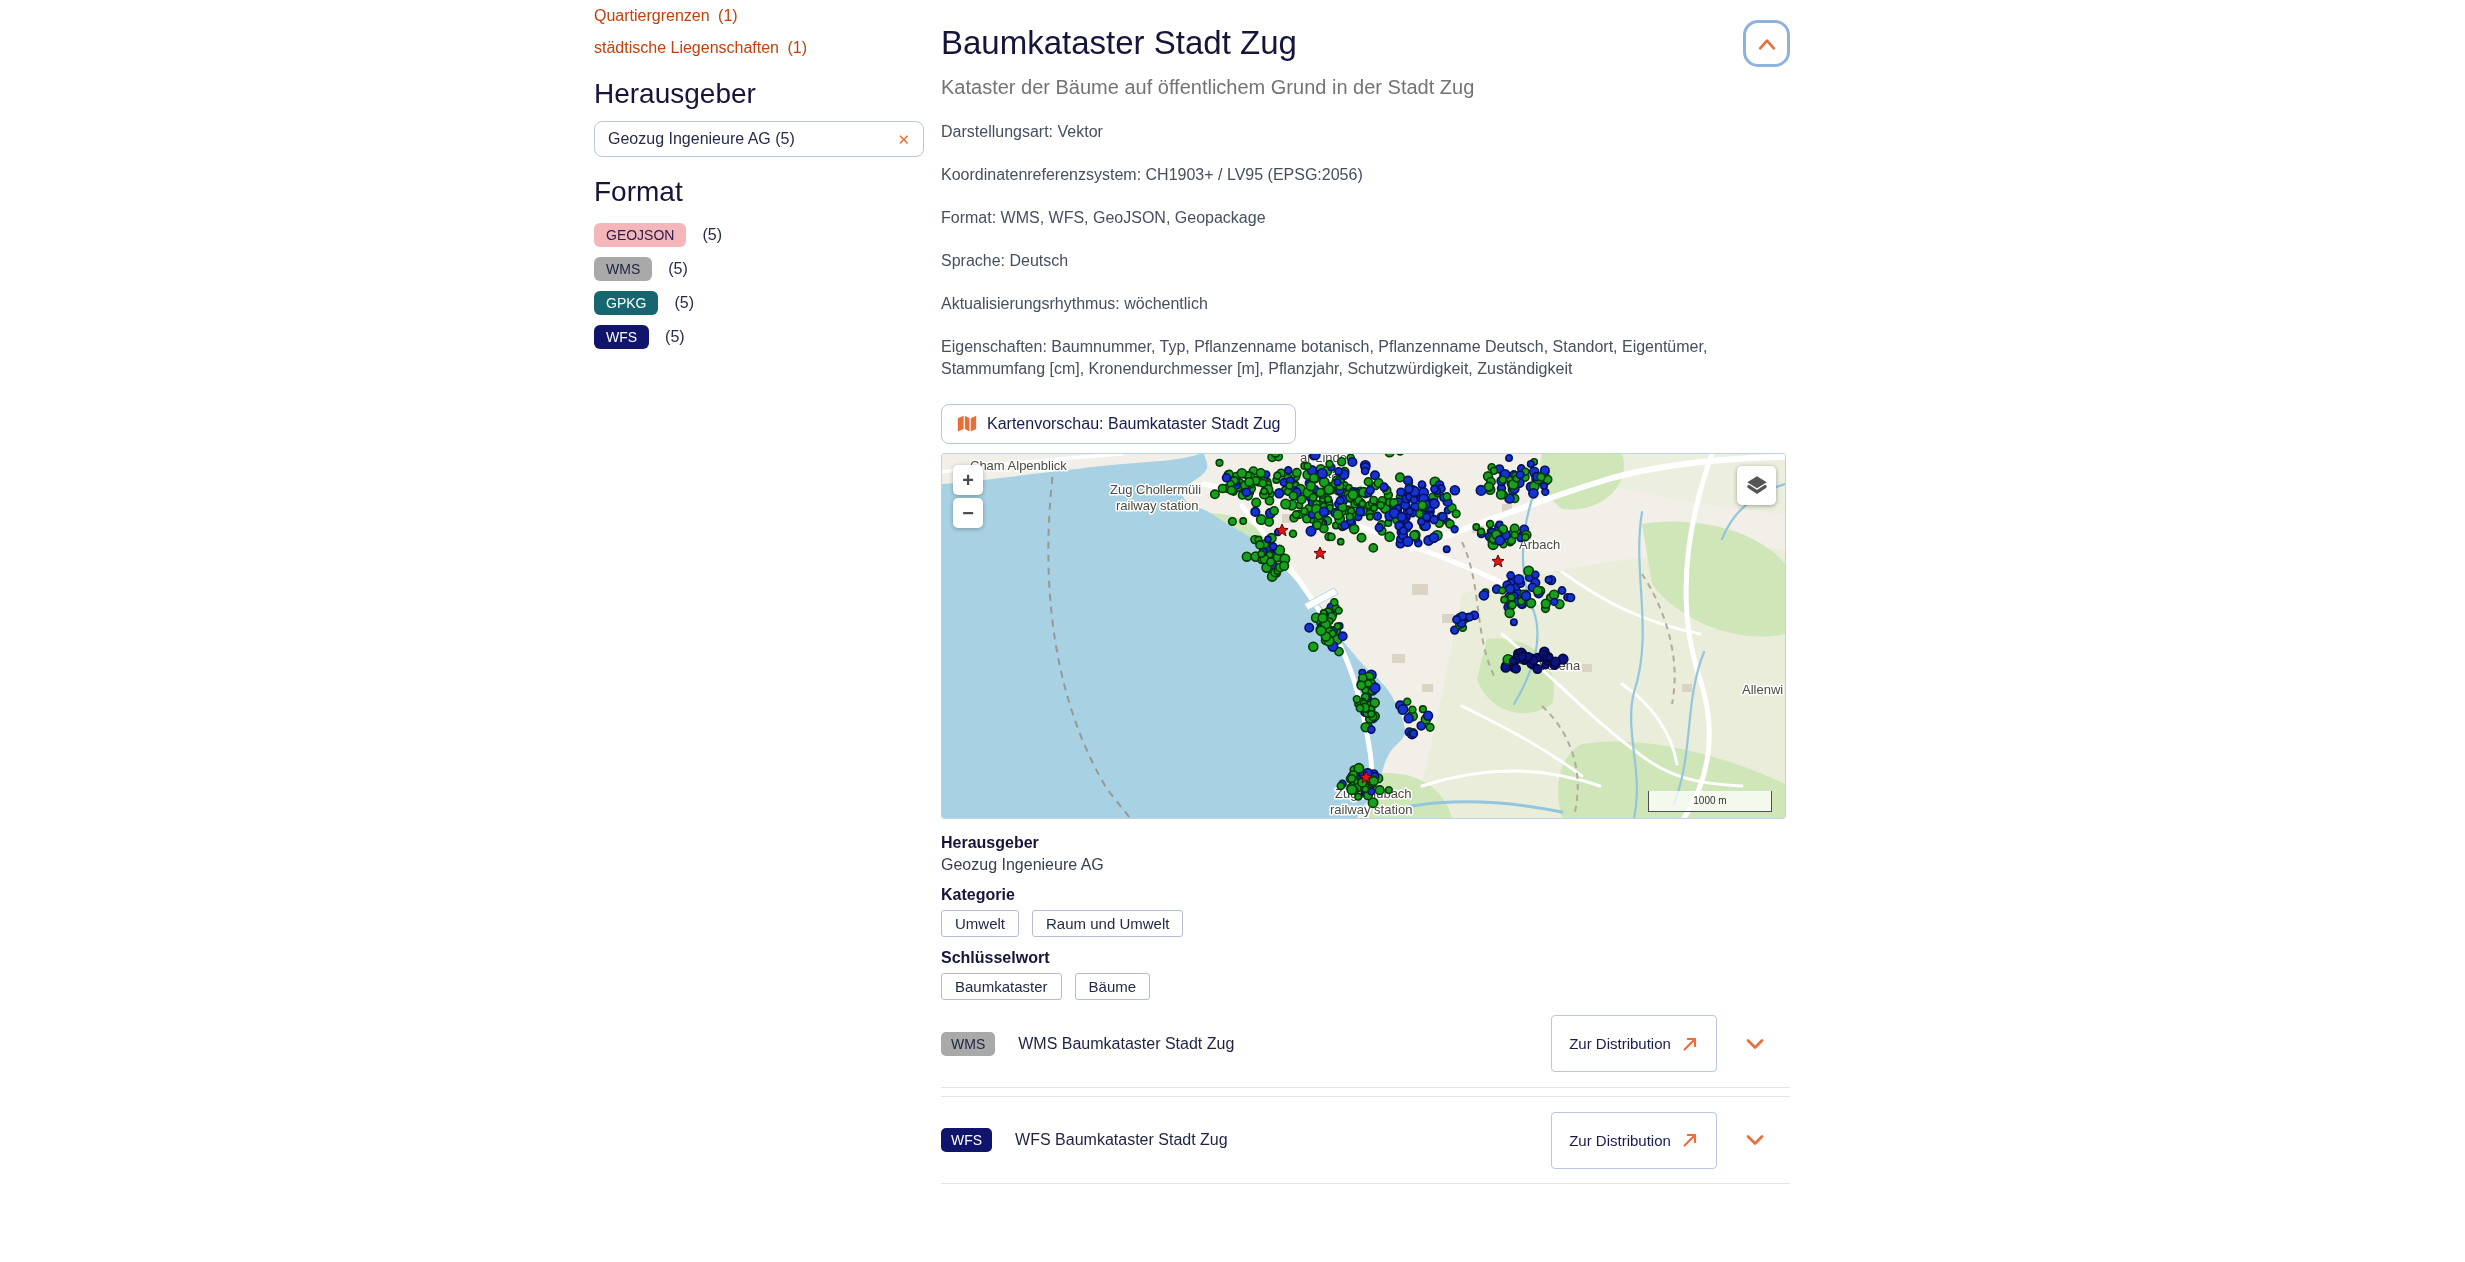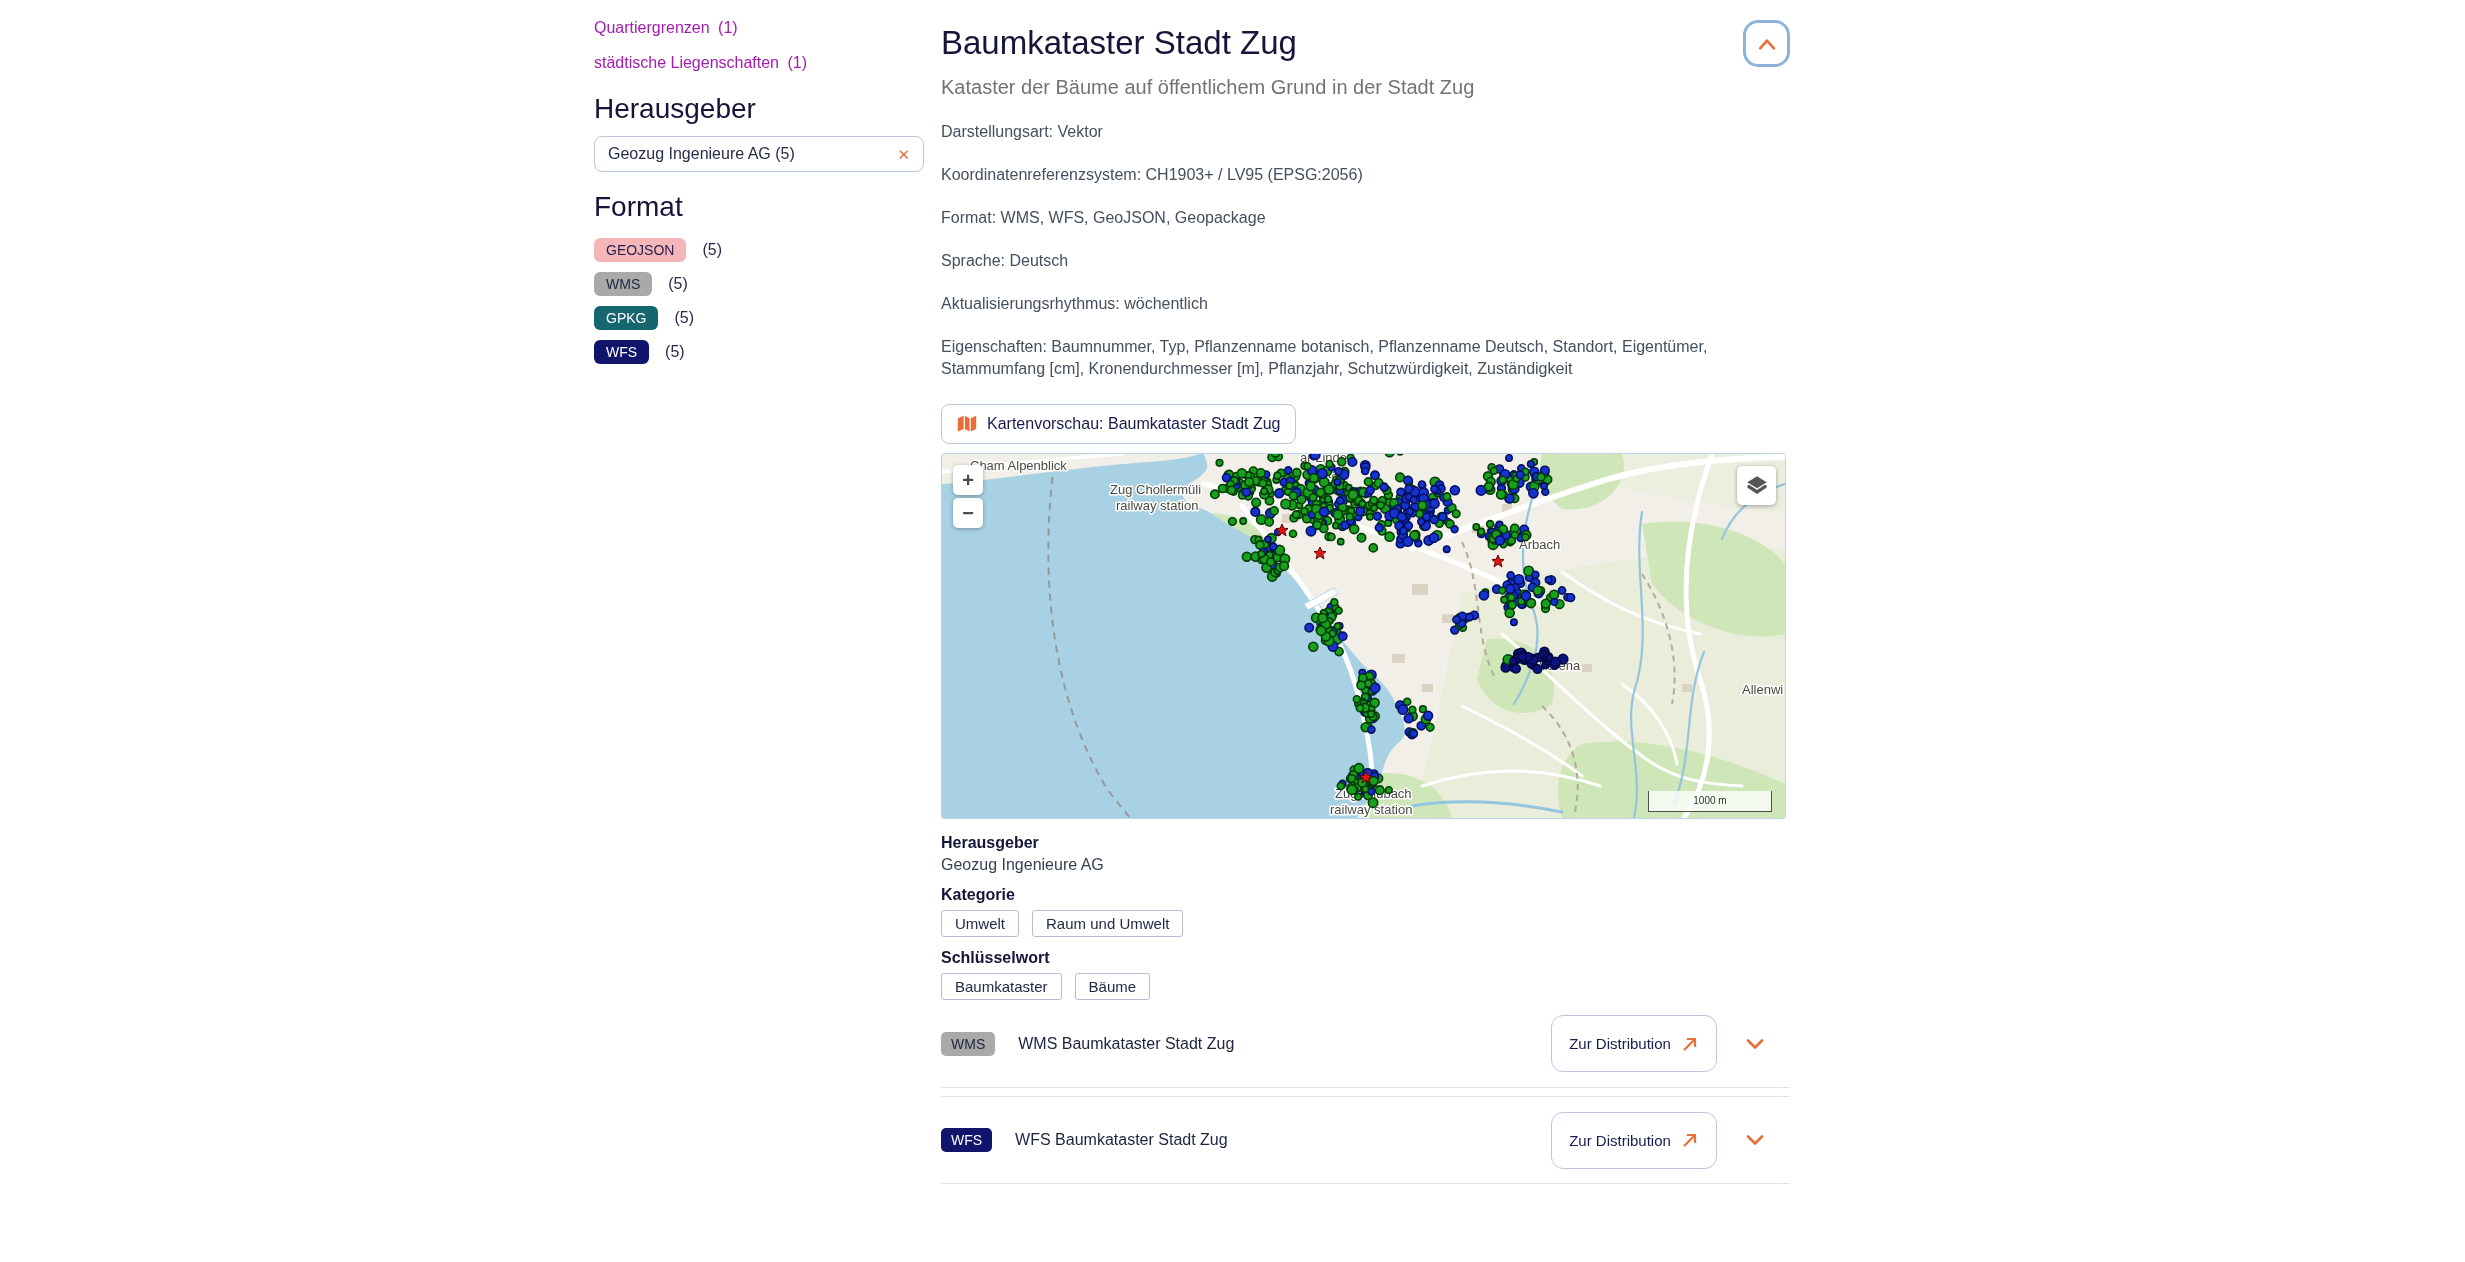--- a/index.html
+++ b/index.html
@@ -3,21 +3,21 @@
 <meta charset="utf-8">
 <style>
   html,body{margin:0;padding:0;}
   body{
     width:2465px;height:1262px;overflow:hidden;background:#ffffff;
     font-family:"Liberation Sans","DejaVu Sans",sans-serif;color:#262c49;
     position:relative;
   }
   
   .sidebar{position:absolute;left:594px;top:2px;width:330px;}
-  .facet{font-size:16px;line-height:19px;margin:16px 0 13px;color:#a21caf;cursor:pointer;}
+  .facet{font-size:16px;line-height:19px;margin:4px 0 13px;color:#c2410c;cursor:pointer;}
   .facet-count{margin-left:4px;}
   h2.side-h{font-size:28px;font-weight:500;color:#141538;line-height:30px;margin:22px 0 12px;}
   h2.side-h.hg{margin-top:22px;}
   h2.side-h.fmt{margin-top:20px;margin-bottom:14px;}
   .pub-chip{
     height:36px;border:1px solid #b9c6de;border-radius:8px;background:#fff;
     display:flex;align-items:center;justify-content:space-between;
     padding:0 13px;box-sizing:border-box;font-size:16px;color:#262c49;
   }
   .chip-x{color:var(--accent);font-weight:700;font-size:15px;cursor:pointer;line-height:1;}
@@ -71,21 +71,21 @@
   .chip2{border:1px solid #b4bdd4;border-radius:3px;padding:4px 13px;font-size:15px;color:#232a47;background:#fff;cursor:pointer;}
   h2.dist-h{font-size:26px;font-weight:500;color:#141538;line-height:34px;margin:20px 0 4px;}
   .dist-row{
     display:flex;align-items:center;min-height:88px;box-sizing:border-box;
     padding:14px 24px 14px 0;border-bottom:1px solid #e0e4e9;
   }
   .dist-row.second{border-top:1px solid #e0e4e9;margin-top:8px;}
   .d-badge{border-radius:5px;padding:5px 10px;font-size:14px;line-height:1;margin-right:23px;}
   .d-name{font-size:16px;color:#1d2340;flex:1;}
   .d-btn{
-    width:166px;height:57px;border:1px solid #b9c6de;border-radius:12px;background:#fff;
+    width:166px;height:57px;border:1px solid #b9c6de;border-radius:4px;background:#fff;
     display:flex;align-items:center;justify-content:center;gap:10px;font-size:15px;color:#171c4f;
     cursor:pointer;font-family:inherit;flex:0 0 auto;
   }
   .d-chev{margin-left:27px;cursor:pointer;display:flex;align-items:center;}
 </style>
 </head>
 <body>
 
 <aside class="sidebar">
   <div id="facet-list">

